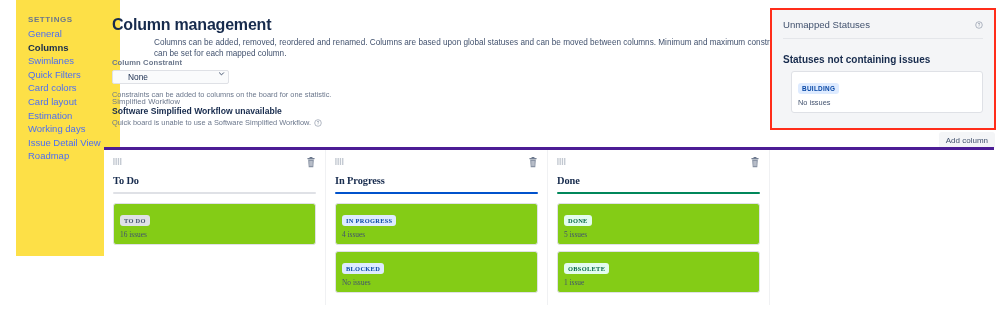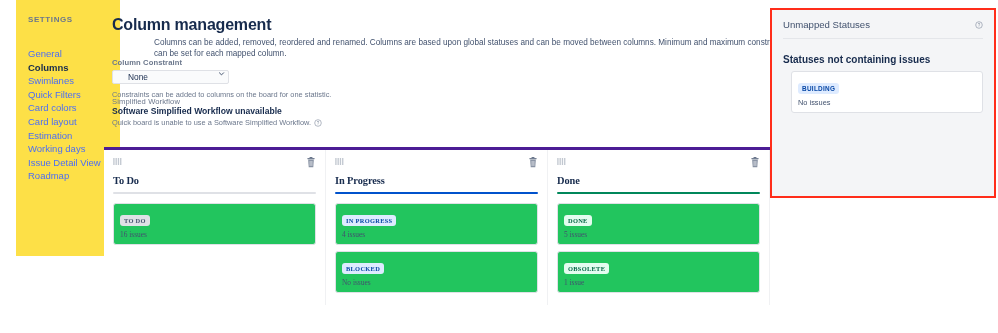--- a/index.html
+++ b/index.html
@@ -12,21 +12,21 @@
   }
   .page { position: relative; width: 998px; height: 333px; }
 
   
   .sidebar { position: absolute; left: 16px; top: 0; width: 104px; height: 256px; background: #fde047; }
   .sidebar-title {
     position: absolute; left: 12px; top: 15px;
     font-size: 8px; font-weight: bold; letter-spacing: .6px;
     color: #6b778c; text-transform: uppercase;
   }
-  .sidebar-list { position: absolute; left: 12px; top: 27px; width: 92px; margin-top: 20px; }
+  .sidebar-list { position: absolute; left: 12px; top: 27px; width: 92px; }
   .sidebar-item {
     display: block; font-size: 9.5px; line-height: 13.6px;
     color: #4c6ef5; padding: 0; white-space: nowrap; cursor: pointer;
   }
   .sidebar-item.active { color: #172b4d; font-weight: bold; }
 
   
   .main { position: absolute; left: 108px; top: 0; right: 0; height: 333px; }
   .page-title {
     position: absolute; left: 4px; top: 16px;
@@ -93,36 +93,36 @@
     background: none; border: none; padding: 0; cursor: pointer;
   }
   .col-title {
     font-size: 10.4px; font-weight: bold; color: #172b4d;
     margin-top: 5px; margin-bottom: 6px; letter-spacing: -.1px;
   }
   .col-rule { height: 2px; width: 100%; border-radius: 1px; margin-bottom: 9px; }
 
   .status-card {
     border: 1px solid #dfe1e6; border-radius: 3px;
-    background: #22c55e; padding: 5px 6px 5px 6px; margin-bottom: 6px;
+    background: #84cc16; padding: 5px 6px 5px 6px; margin-bottom: 6px;
   }
   .lozenge {
     display: inline-block; font-size: 6.4px; font-weight: bold;
     letter-spacing: .3px; padding: 1px 4px 1px 4px; border-radius: 3px;
     text-transform: uppercase; line-height: 9px;
   }
   .lz-grey  { background: #dfe1e6; color: #42526e; }
   .lz-blue  { background: #deebff; color: #0747a6; }
   .lz-green { background: #e3fcef; color: #006644; }
   .card-count { font-size: 7.4px; color: #42526e; margin-top: 3px; }
 
   
   .unmapped-wrap {
     position: absolute; left: 662px; top: 8px;
-    width: 226px; height: 190px;
+    width: 226px; height: 122px;
     border: 2px solid #ff2d1a;
   }
   .unmapped-panel {
     position: absolute; inset: 0; background: #f4f5f7;
     padding: 9px 11px 0 11px;
   }
   .um-head {
     display: flex; align-items: center; justify-content: space-between;
     padding-bottom: 8px; border-bottom: 1px solid #e4e6ea;
   }

